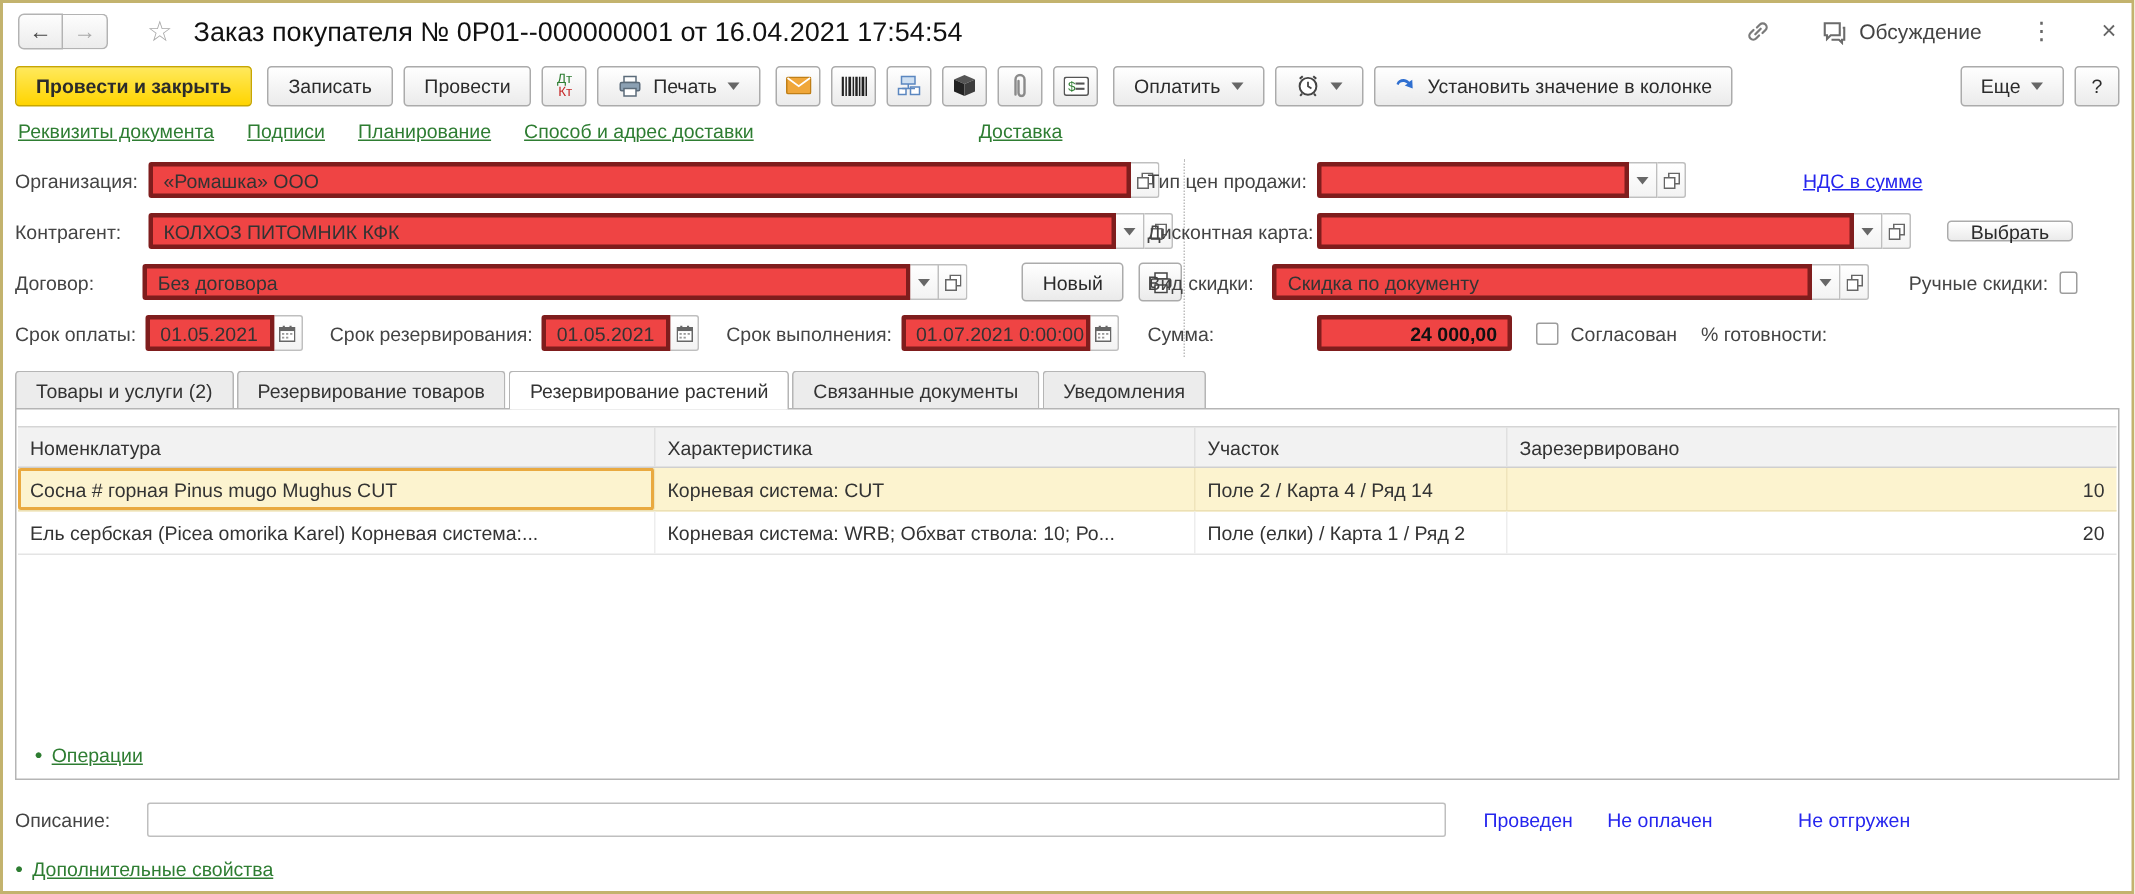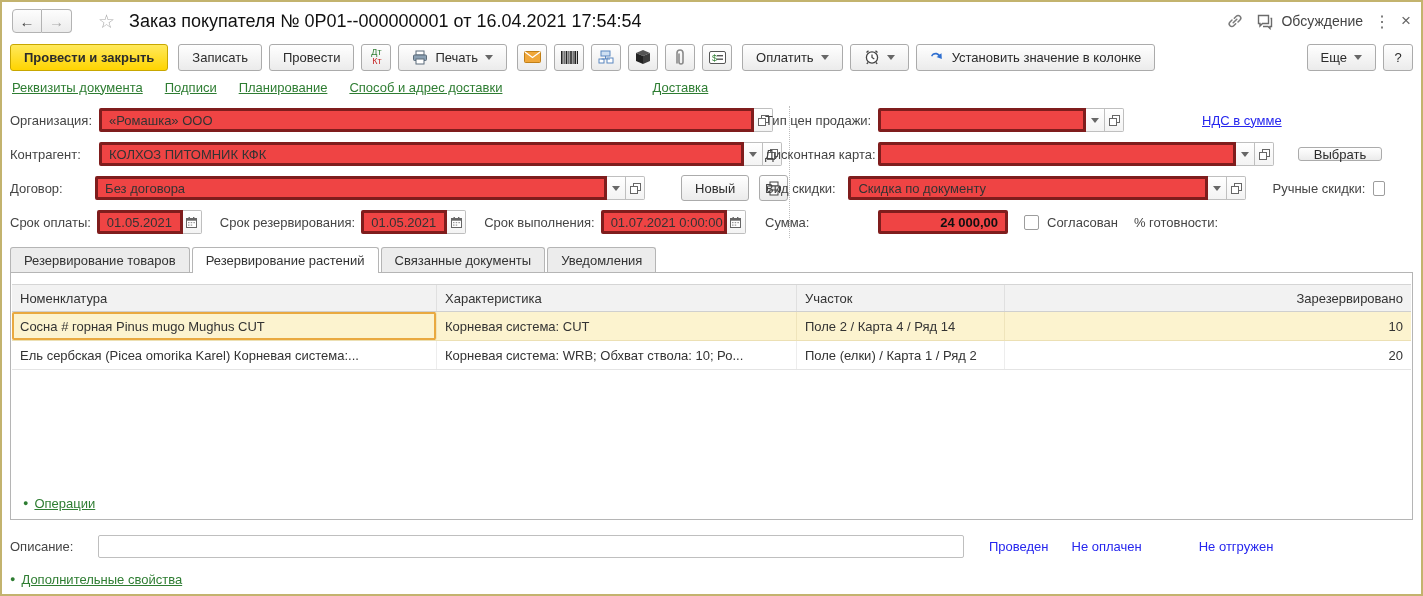--- a/index.html
+++ b/index.html
@@ -8,21 +8,21 @@
   .window { width:1423px; height:596px; border:2px solid #c3b36e; background:#fff; position:relative; overflow:hidden; color:#333; font-size:13px; }
 
   
   .hdr { height:38px; display:flex; align-items:center; padding:0 10px; }
   .navgroup { display:flex; }
   .navbtn { width:30px; height:24px; border:1px solid #b3b3b3; background:linear-gradient(#fdfdfd,#ececec); display:flex; align-items:center; justify-content:center; font-size:15px; color:#444; cursor:pointer; }
   .navbtn.back { border-radius:4px 0 0 4px; }
   .navbtn.fwd  { border-radius:0 4px 4px 0; border-left:none; color:#a9a9a9; }
   .star { font-size:19px; color:#a9a9a9; margin-left:26px; line-height:1; }
   .title { font-size:18px; color:#111; margin-left:14px; white-space:nowrap; }
-  .hdr-right { margin-left:auto; display:flex; align-items:center; gap:11px; color:#555; }
+  .hdr-right { margin-left:auto; display:flex; align-items:center; gap:32px; color:#555; }
   .hdr-right .txt { font-size:14px; color:#444; }
   .kebab { font-size:16px; color:#666; letter-spacing:0; }
   .closex { font-size:17px; color:#666; }
   .iconwrap { display:flex; align-items:center; gap:7px; }
 
   
   .tbar { height:34px; display:flex; align-items:center; padding:0 8px; gap:7px; }
   .btn { height:27px; display:inline-flex; align-items:center; justify-content:center; gap:7px; padding:0 13px; border:1px solid #ababab; border-radius:3px; background:linear-gradient(#ffffff,#ebebeb); color:#2b2b2b; font-size:13px; white-space:nowrap; cursor:pointer; }
   .btn.primary { background:linear-gradient(#ffe95c,#ffd400); border-color:#c8a700; font-weight:bold; }
   .iconbtn { width:30px; padding:0; }
@@ -415,33 +415,34 @@
           <span class="val amount" style="width:130px;">24 000,00</span>
         </span>
         <span class="checkbox" style="margin-left:16px;"></span>
         <span class="flabel" style="margin-left:8px;">Согласован</span>
         <span class="flabel" style="margin-left:16px;">% готовности:</span>
       </div>
     </div>
   </div>
 
   <div class="tabs">
+    <div class="tab">Товары и услуги (2)</div>
     <div class="tab">Резервирование товаров</div>
     <div class="tab active">Резервирование растений</div>
     <div class="tab">Связанные документы</div>
     <div class="tab">Уведомления</div>
   </div>
 
   <div class="panel">
     <div class="tbl">
       <div class="trow thead">
         <div class="tc c1">Номенклатура</div>
         <div class="tc c2">Характеристика</div>
         <div class="tc c3">Участок</div>
-        <div class="tc c4" style="text-align:right;">Зарезервировано</div>
+        <div class="tc c4" style="text-align:left;">Зарезервировано</div>
       </div>
       <div class="trow sel">
         <div class="tc c1 current">Сосна # горная Pinus mugo Mughus CUT</div>
         <div class="tc c2">Корневая система: CUT</div>
         <div class="tc c3">Поле 2 / Карта 4 / Ряд 14</div>
         <div class="tc c4">10</div>
       </div>
       <div class="trow">
         <div class="tc c1">Ель сербская (Picea omorika Karel) Корневая система:...</div>
         <div class="tc c2">Корневая система: WRB; Обхват ствола: 10; Ро...</div>

